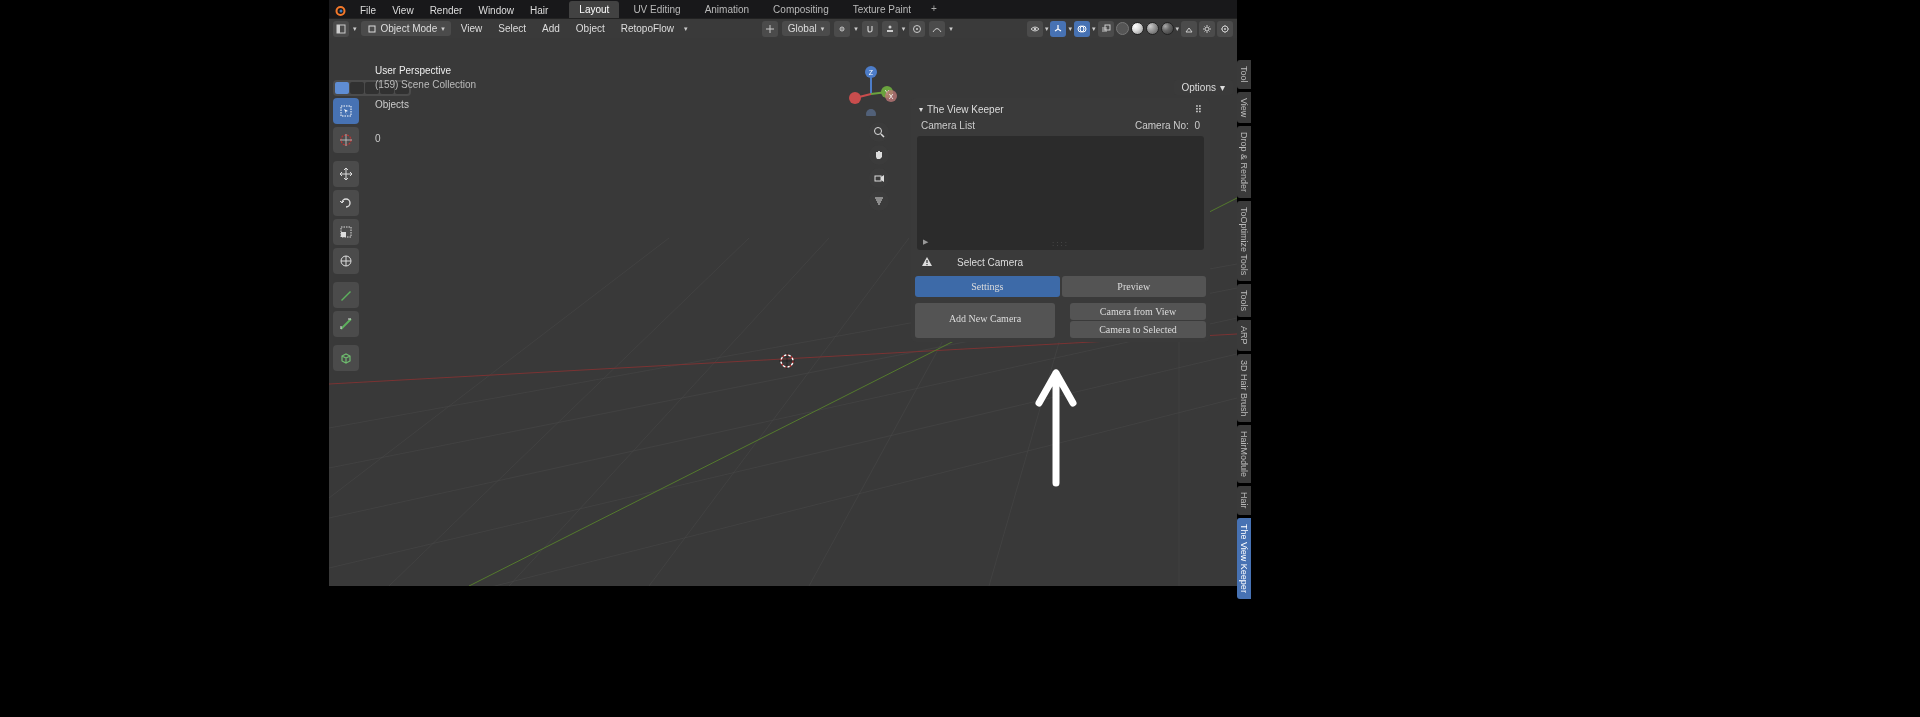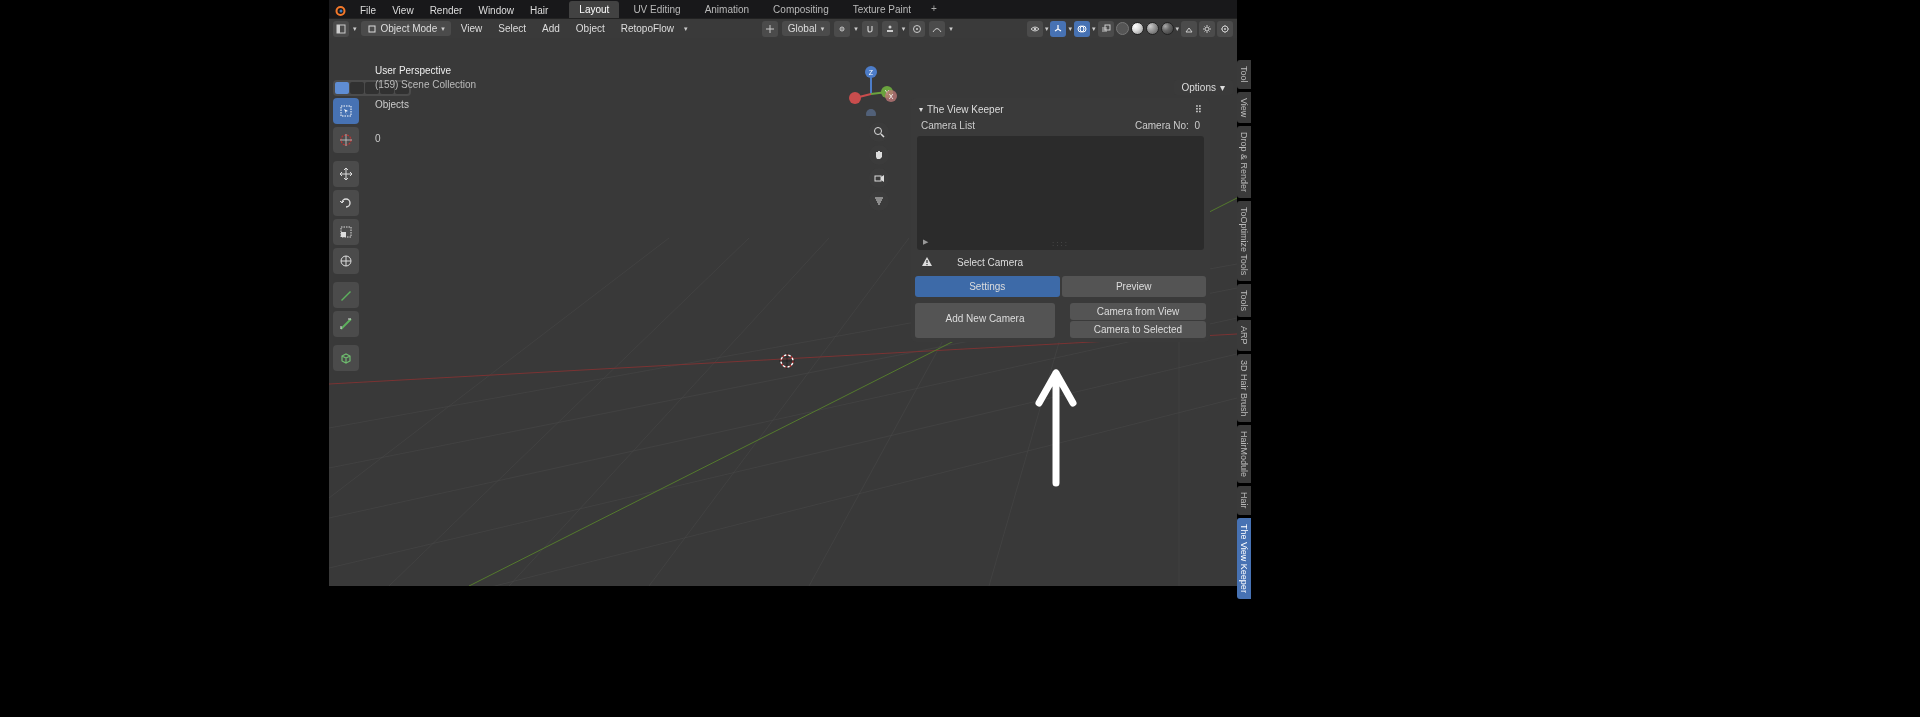--- a/index.html
+++ b/index.html
@@ -57,21 +57,21 @@
 .panel { position: absolute; right: 27px; top: 60px; width: 299px; background: #3a3a3a; border-radius: 5px; padding: 4px; color: #ddd; font-size: 10px; }
 .panel-header { display: flex; align-items: center; gap: 4px; padding: 2px 4px; }
 .panel-header .expand { font-size: 8px; }
 .panel-header .gear { margin-left: auto; font-size: 10px; }
 .panel-row { display: flex; justify-content: space-between; padding: 3px 6px; font-size: 10px; color: #ccc; }
 .list-box { background: #2b2b2b; border-radius: 3px; height: 114px; margin: 2px 2px; position: relative; }
 .list-box .tri { position: absolute; left: 6px; bottom: 4px; font-size: 7px; color: #999; }
 .list-box .grip { position: absolute; left: 50%; bottom: 2px; transform: translateX(-50%); color: #555; font-size: 8px; letter-spacing: 2px; }
 .warn-row { display: flex; align-items: flex-end; gap: 24px; padding: 4px 6px; }
 .btn-row { display: flex; gap: 2px; margin-top: 4px; }
-.panel-btn { flex: 1; background: #545454; border-radius: 3px; padding: 5px 0; text-align: center; cursor: pointer; font-size: 10px; }
+.panel-btn { flex: 1; background: #545454; border-radius: 3px; padding: 5px 0; text-align: center; cursor: pointer; font-size: 10px; font-family: Liberation Serif, serif; }
 .panel-btn.primary { background: #3d6aa8; }
 .panel-btn.full { width: 100%; }
 .split-right { display: flex; flex-direction: column; gap: 1px; flex: 1; padding-left: 13px; }
 .split-right .panel-btn { padding: 3px 0; }
 
 
 .arrow-annotation { position: absolute; right: 156px; top: 330px; width: 50px; height: 120px; pointer-events: none; }
 
 
 .cursor3d { position: absolute; left: 449px; top: 314px; width: 18px; height: 18px; }

